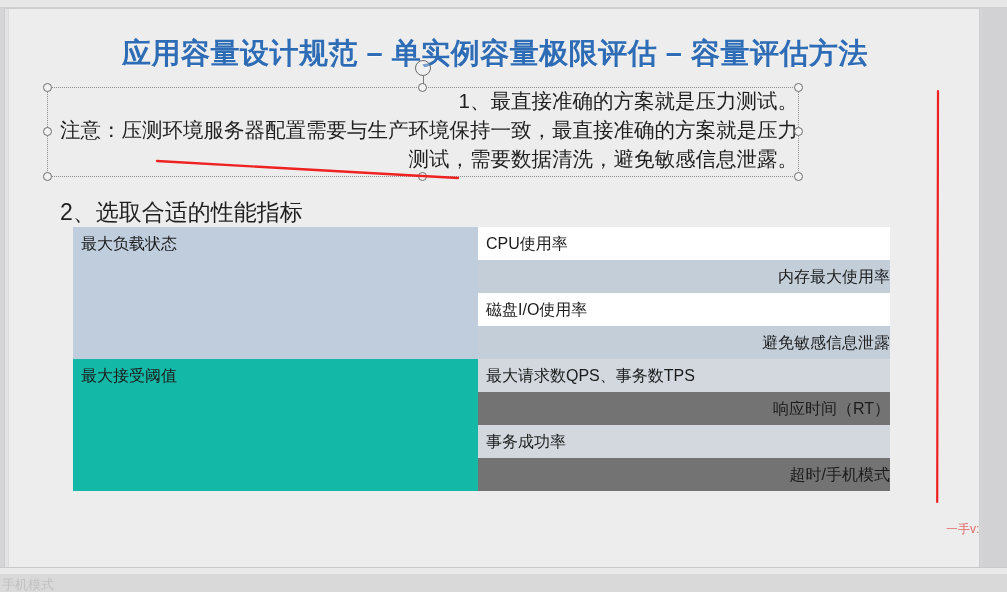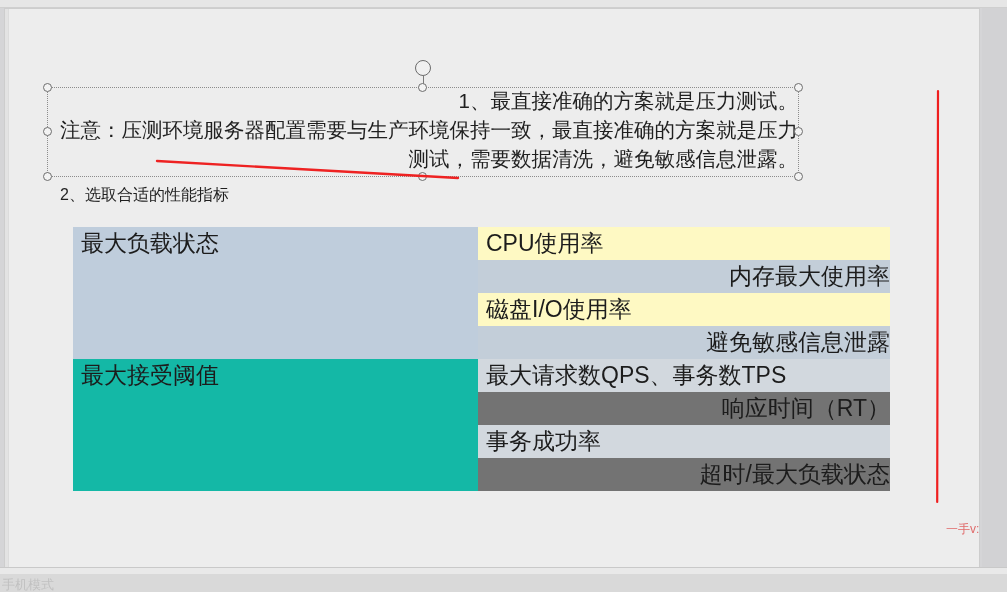--- a/index.html
+++ b/index.html
@@ -175,39 +175,39 @@
   }
   #ink-vline {
     left: 930px; top: 80px;
     width: 6px; height: 415px;
   }
 
   
   #subhead2 {
     position: absolute;
     left: 55px;
-    top: 176px;
-    font-size: 16px;
+    top: 188px;
+    font-size: 23px;
     color: #1f1f1f;
     white-space: nowrap;
     font-weight: 500;
   }
 
   
   #metrics-table {
     position: absolute;
     left: 68px;
     top: 218px;
     width: 817px;
     border-collapse: collapse;
     table-layout: fixed;
   }
   #metrics-table td {
     padding: 0 0 0 8px;
-    font-size: 23px;
+    font-size: 16px;
     color: #1c1c1c;
     vertical-align: top;
     border: 0;
     height: 33px;
     line-height: 33px;
     white-space: nowrap;
     overflow: hidden;
   }
   #metrics-table col.c1 { width: 405px; }
   #metrics-table col.c2 { width: 412px; }
@@ -218,41 +218,42 @@
     font-size: 19px;
     vertical-align: top;
   }
   td.group.g2 { background: #14b8a6; }
   td.group .glabel {
     display: block;
     line-height: 33px;
   }
 
   
-  td.metric.odd  { background: #fef9c3; }
+  td.metric.odd  { background: #ffffff; }
   td.metric.even { background: #c3ced9; text-align: right; }
 
   td.metric.g2.odd  { background: #d2d8de; }
   td.metric.g2.even { background: #737373; }
 
   .rowdiv { border-top: 1px solid #eef1f4; }
 </style>
 </head>
 <body>
 
 <div id="app">
 
   <div class="top-strip"></div>
 
   <div class="right-panel"></div>
 
   <div id="slide">
 
     <div class="slide-left-edge"></div>
 
+    <div id="title">应用容量设计规范 – 单实例容量极限评估 – 容量评估方法</div>
 
     <div id="textbox">
 
       <div class="rotate-handle"></div>
 
       <div class="tb-inner">
         <div class="tb-line">1、最直接准确的方案就是压力测试。</div>
         <div class="tb-line wrap">注意：压测环境服务器配置需要与生产环境保持一致，最直接准确的方案就是压力测试，需要数据清洗，避免敏感信息泄露。</div>
       </div>
 
@@ -307,21 +308,21 @@
           </td>
           <td class="metric g2 odd rowdiv">最大请求数QPS、事务数TPS</td>
         </tr>
         <tr>
           <td class="metric g2 even rowdiv">响应时间（RT）</td>
         </tr>
         <tr>
           <td class="metric g2 odd rowdiv">事务成功率</td>
         </tr>
         <tr>
-          <td class="metric g2 even rowdiv">超时/最大负载状态</td>
+          <td class="metric g2 even rowdiv">超时/手机模式</td>
         </tr>
       </tbody>
     </table>
 
   </div>
 
   <div class="bottom-bar">
     <div class="left-strip"></div>
   </div>
   <div class="bottom-text">手机模式</div>

